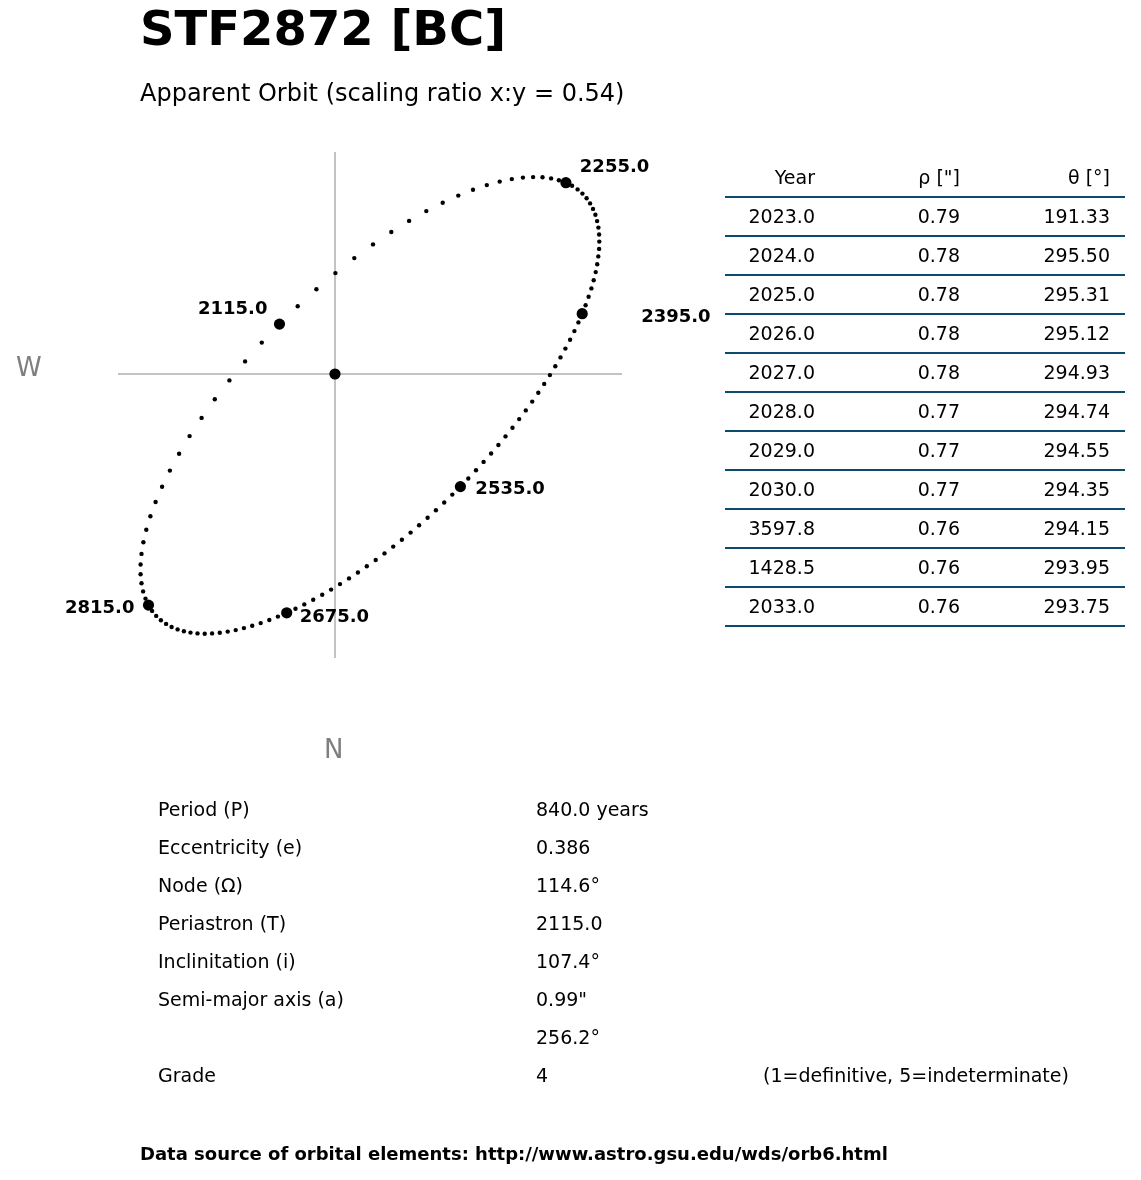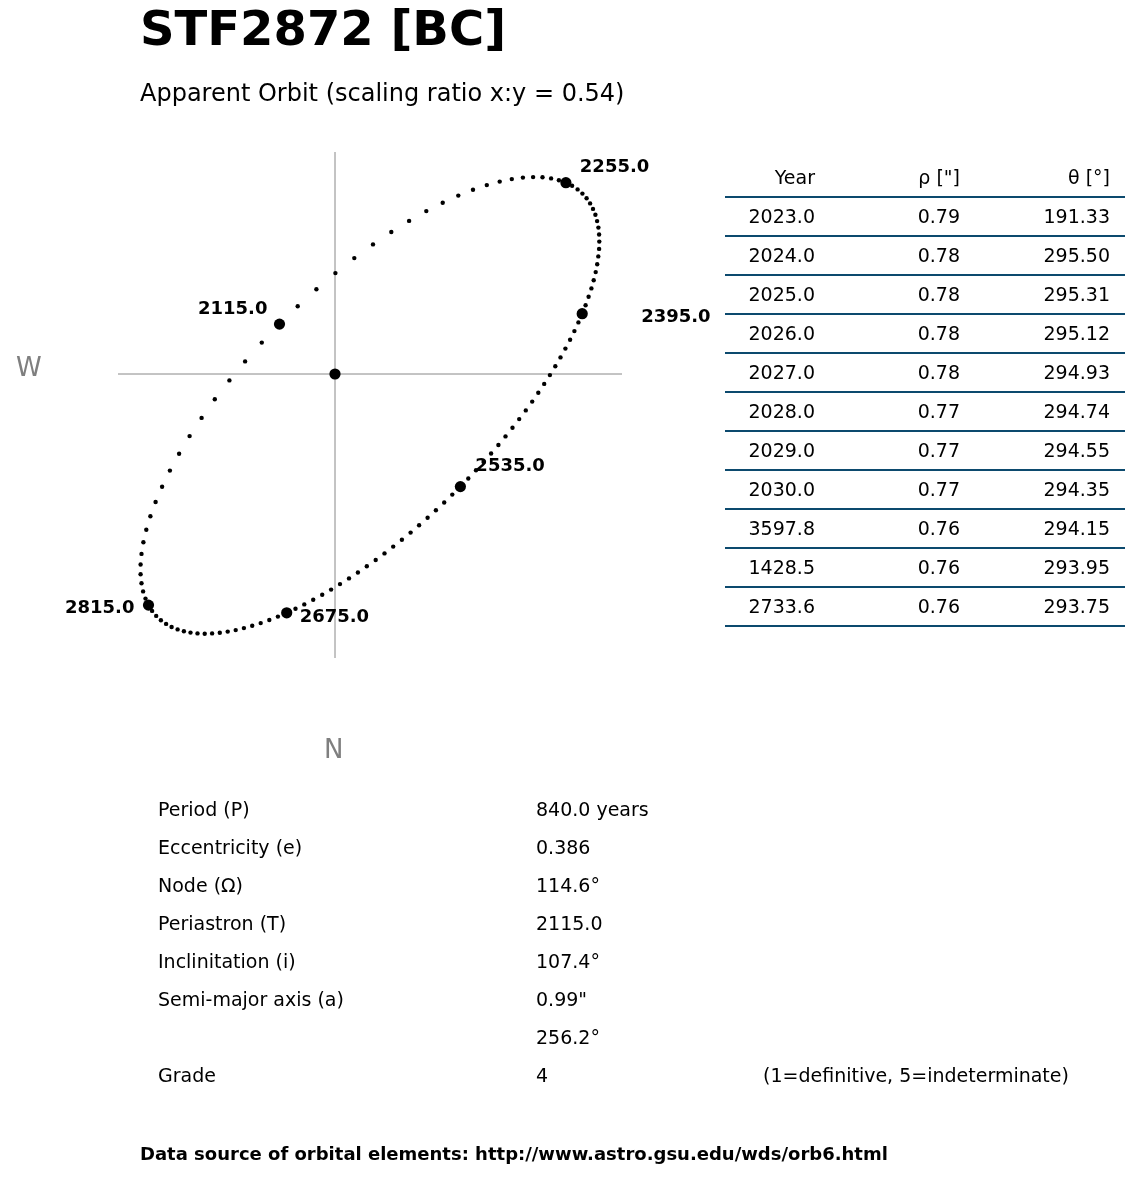--- a/index.html
+++ b/index.html
@@ -174,21 +174,21 @@
       <circle cx="565.9" cy="182.7" r="5.6" fill="#000000"></circle>
       <circle cx="582.2" cy="313.7" r="5.6" fill="#000000"></circle>
       <circle cx="460.4" cy="486.6" r="5.6" fill="#000000"></circle>
       <circle cx="286.7" cy="612.8" r="5.6" fill="#000000"></circle>
       <circle cx="148.5" cy="605.1" r="5.6" fill="#000000"></circle>
     </svg>
   <div id="epoch-labels">
       <div class="epoch-label left" style="left: 267.461px; top: 299.127px;">2115.0</div>
       <div class="epoch-label" style="left: 579.856px; top: 156.672px;">2255.0</div>
       <div class="epoch-label" style="left: 597.181px; top: 307px; margin-left: 44px;">2395.0</div>
-      <div class="epoch-label" style="left: 475.37px; top: 456px;">2535.0</div>
+      <div class="epoch-label" style="left: 475.37px; top: 479px;">2535.0</div>
       <div class="epoch-label" style="left: 299.685px; top: 606.833px;">2675.0</div>
       <div class="epoch-label left" style="left: 134.469px; top: 598.132px;">2815.0</div>
     </div>
   <div class="abs compass" id="west-label">W</div>
   <div class="abs compass" id="north-label">N</div>
 </div>
 
 <table class="ephem" id="ephem-table">
   <colgroup>
       <col>
@@ -247,21 +247,21 @@
         <td>3597.8</td>
         <td>0.76</td>
         <td>294.15</td>
       </tr>
       <tr>
         <td>1428.5</td>
         <td>0.76</td>
         <td>293.95</td>
       </tr>
       <tr>
-        <td>2733.6</td>
+        <td>2033.0</td>
         <td>0.76</td>
         <td>293.75</td>
       </tr>
     </tbody>
 </table>
 
 <div class="abs" id="elements-list">
     <div class="el-row">
       <span class="el-label">Period (P)</span>
       <span class="el-value">840.0 years</span>

